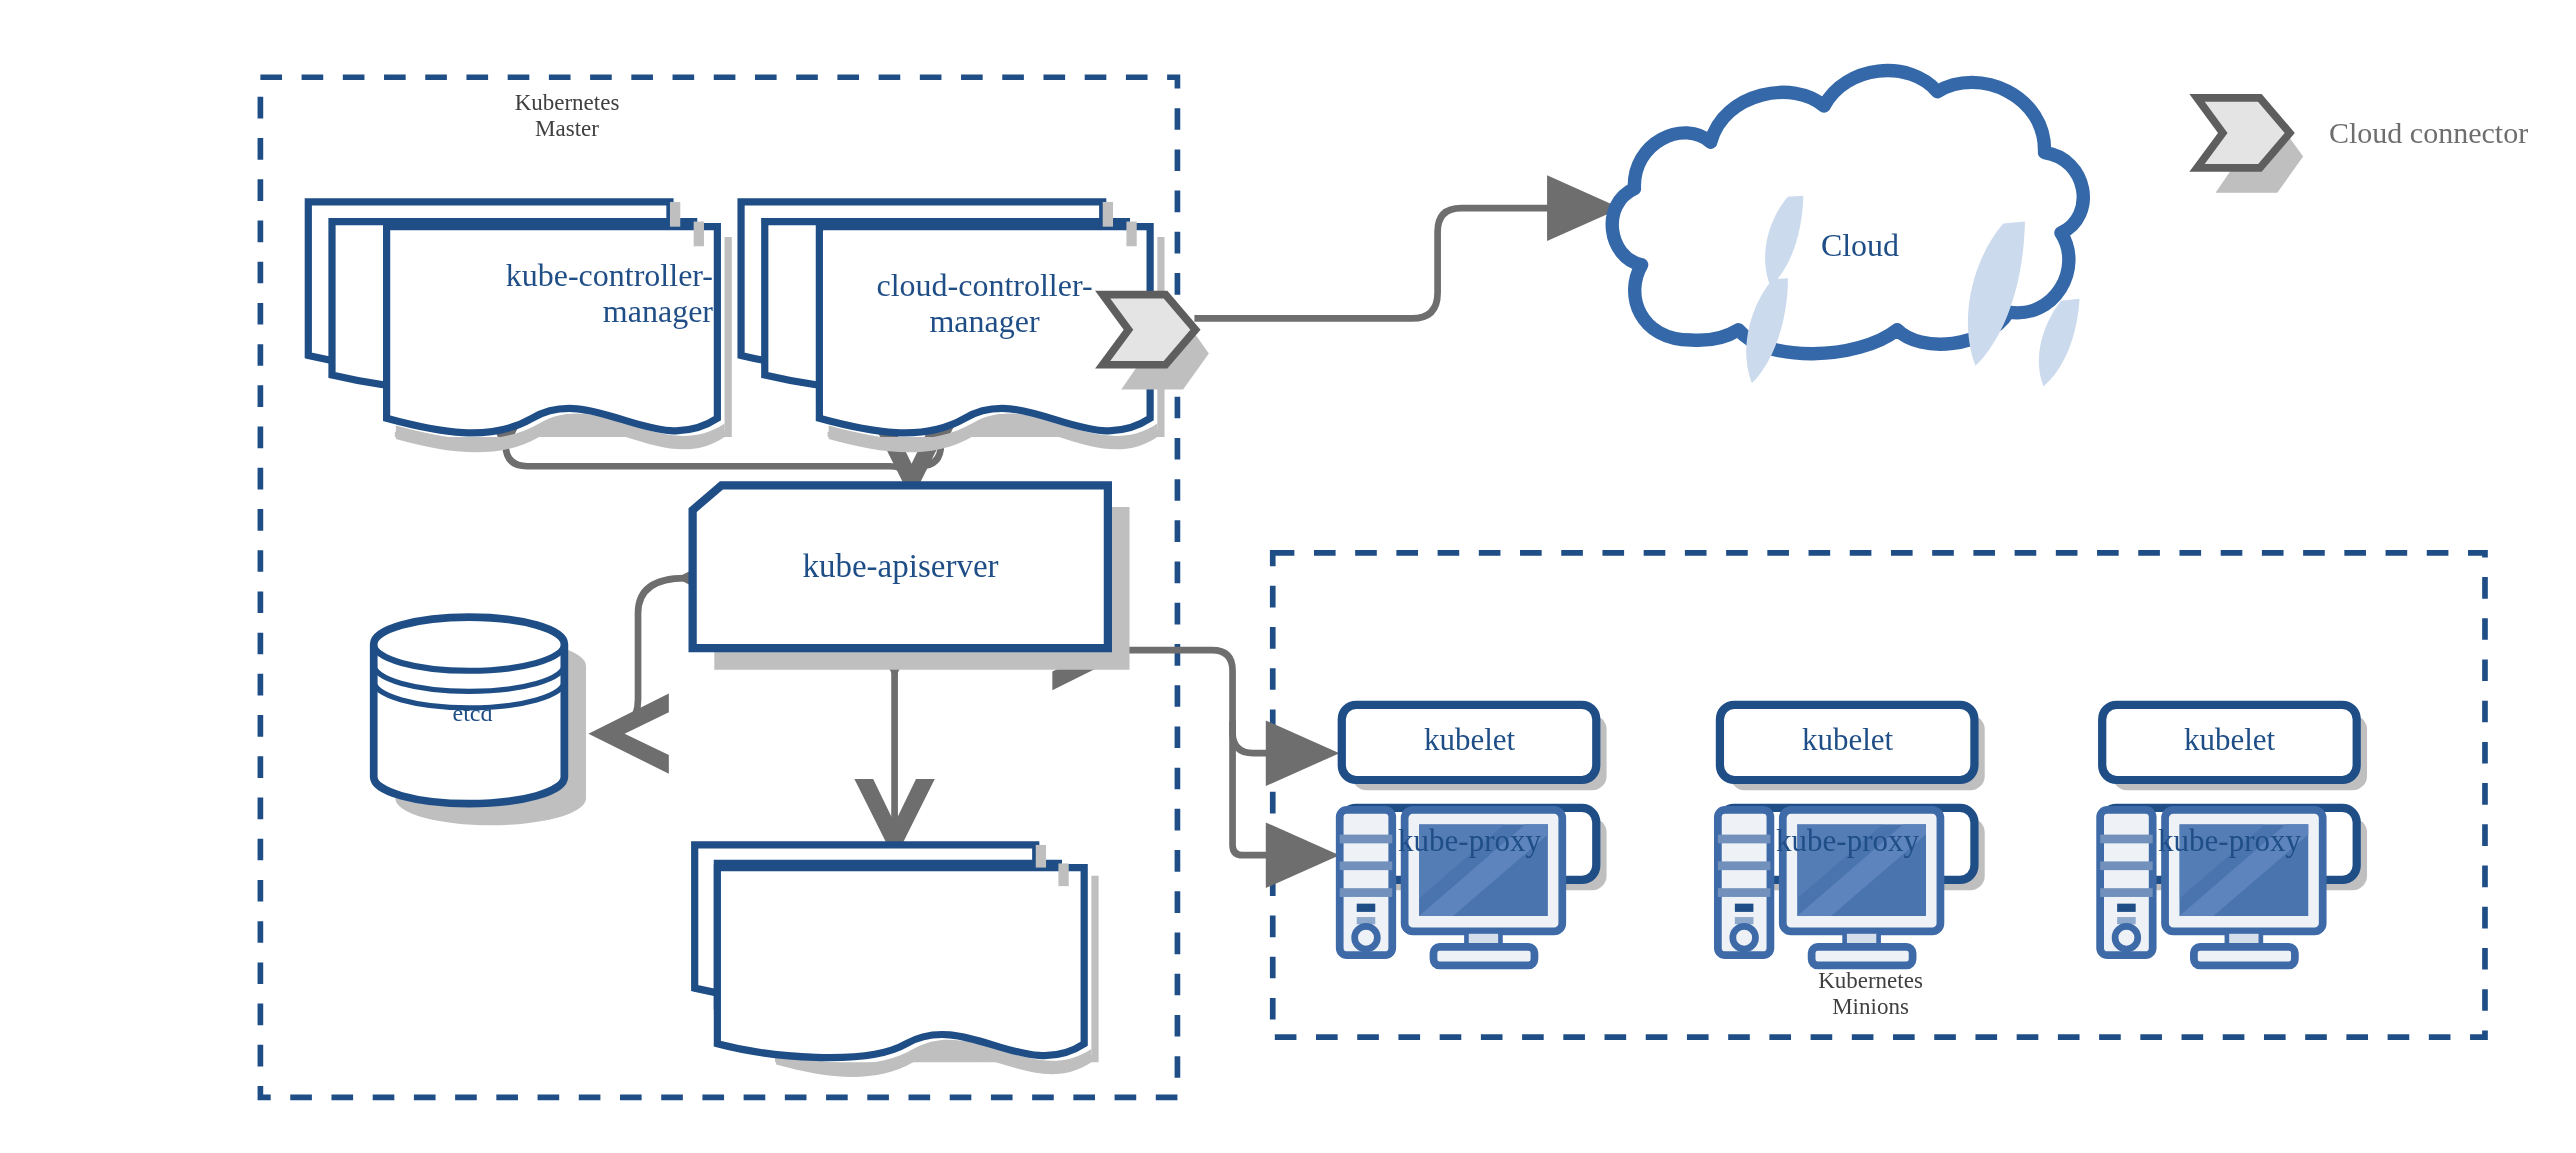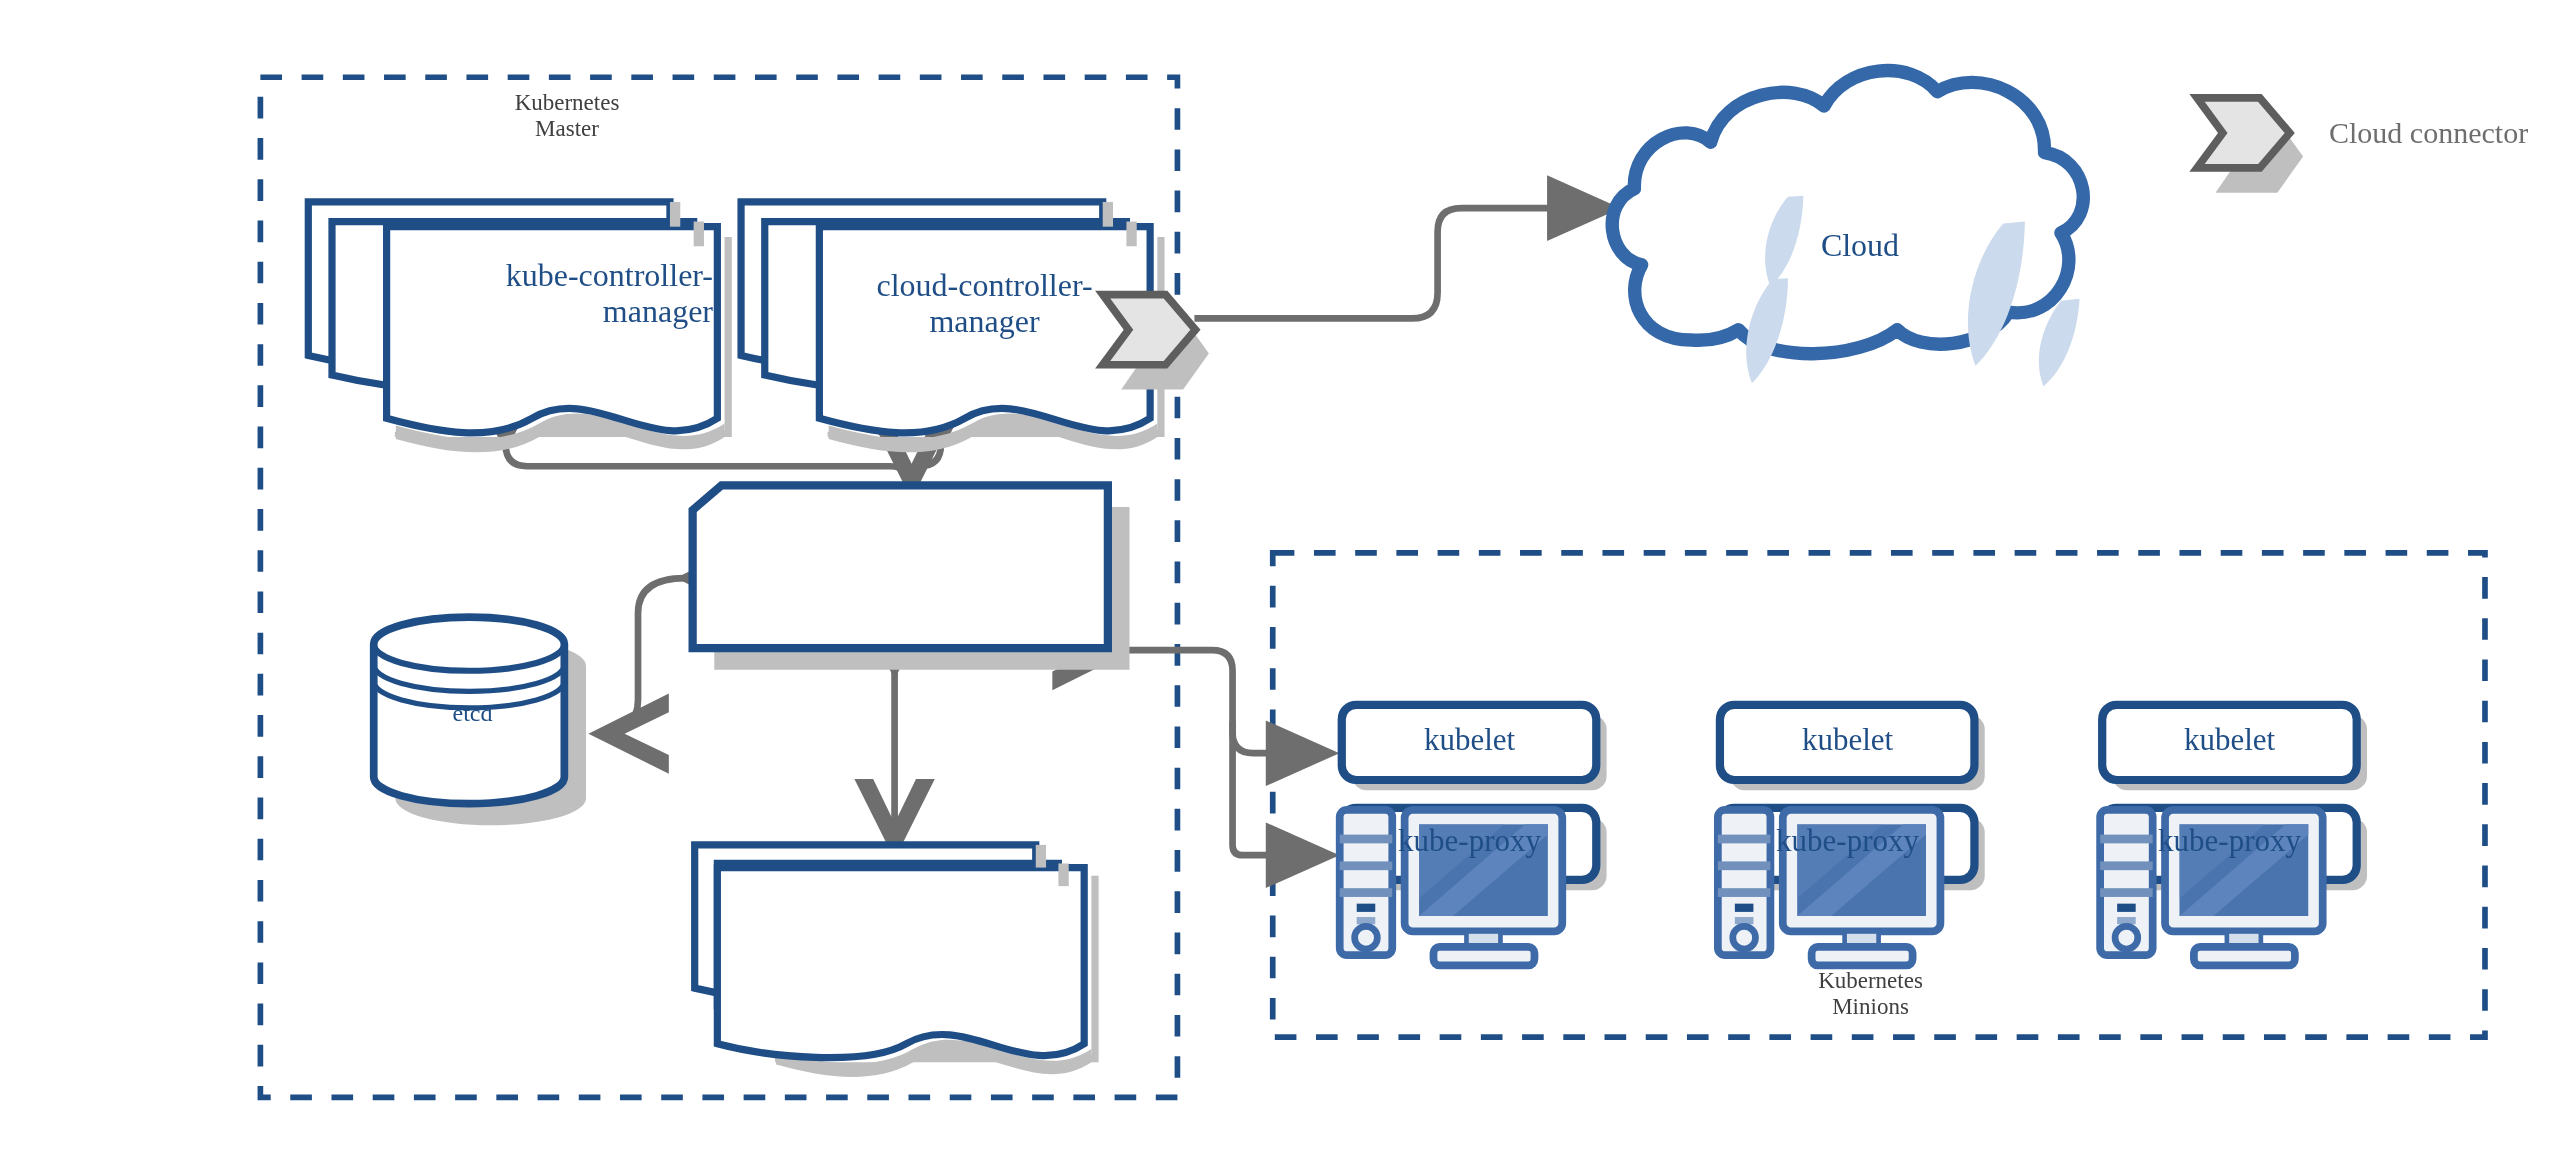--- a/index.html
+++ b/index.html
@@ -226,20 +226,21 @@
 Minions</div>
 
   <div class="lbl legendlbl" style="left:2329px;top:116px;width:330px;text-align:left;">Cloud connector</div>
 
   <div class="lbl bluelbl" style="left:392px;top:258px;width:321px;font-size:32px;text-align:right;">kube-controller-
 manager</div>
 
   <div class="lbl bluelbl" style="left:823px;top:268px;width:323px;font-size:32px;">cloud-controller-
 manager</div>
 
+  <div class="lbl bluelbl" style="left:697px;top:548px;width:407px;font-size:33px;">kube-apiserver</div>
 
   <div class="lbl bluelbl" style="left:380px;top:700px;width:185px;font-size:24px;">etcd</div>
 
 
   <div class="lbl bluelbl" style="left:1762px;top:206px;width:196px;font-size:32px;margin-top:22px;">Cloud</div>
 
   <div class="lbl bluelbl" style="left:1342px;top:723px;width:255px;font-size:31px;">kubelet</div>
   <div class="lbl bluelbl" style="left:1342px;top:824px;width:255px;font-size:31px;">kube-proxy</div>
 
   <div class="lbl bluelbl" style="left:1720px;top:723px;width:255px;font-size:31px;">kubelet</div>

